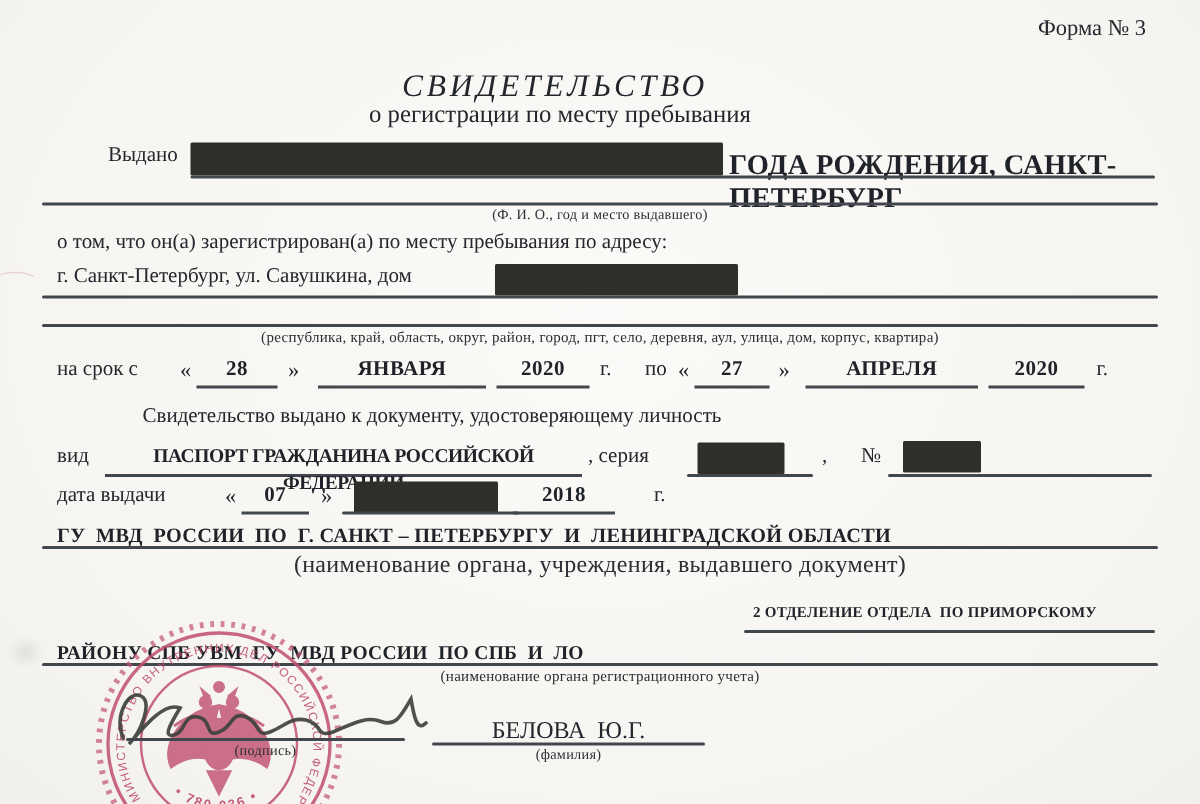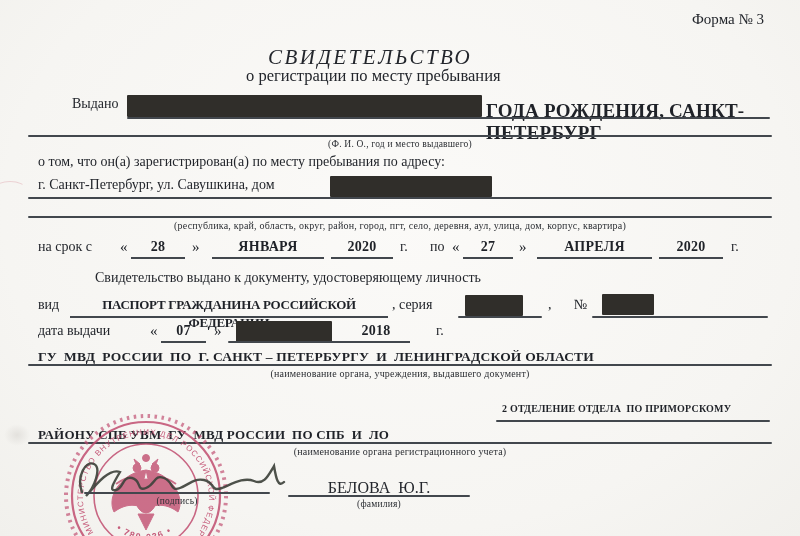--- a/index.html
+++ b/index.html
@@ -94,21 +94,21 @@
     <span class="field" style="top:321px;left:161px;width:45px;height:20px;"><span class="v">07</span></span>
     <span class="abs qmark" style="top:323px;left:214px;">»</span>
     <div class="redact" style="top:321px;left:236px;width:96px;height:21px;"></div>
     <div class="hline" style="top:341px;left:228px;width:118px;"></div>
     <span class="field" style="top:321px;left:342px;width:68px;height:20px;"><span class="v">2018</span></span>
     <span class="abs lbl" style="top:323px;left:436px;">г.</span>
   </div>
 
   <div class="abs boldval pre" style="top:349px;left:38px;font-size:13.5px;">ГУ  МВД  РОССИИ  ПО  Г. САНКТ – ПЕТЕРБУРГУ  И  ЛЕНИНГРАДСКОЙ ОБЛАСТИ</div>
   <div class="hline" style="top:364px;left:28px;width:744px;"></div>
-  <div class="center-caption caption" style="top:368px;font-size:10px;">(наименование органа, учреждения, выдавшего документ)</div>
+  <div class="center-caption caption" style="top:368px;font-size:16px;">(наименование органа, учреждения, выдавшего документ)</div>
 
   <div class="abs boldval pre" style="top:403px;left:502px;font-size:10px;">2 ОТДЕЛЕНИЕ ОТДЕЛА  ПО ПРИМОРСКОМУ</div>
   <div class="hline" style="top:420px;left:496px;width:274px;"></div>
 
   <div class="abs boldval pre" style="top:427px;left:38px;font-size:13px;">РАЙОНУ СПБ УВМ  ГУ  МВД РОССИИ  ПО СПБ  И  ЛО</div>
   <div class="hline" style="top:442px;left:28px;width:744px;"></div>
   <div class="center-caption caption" style="top:446px;font-size:10px;">(наименование органа регистрационного учета)</div>
 
   <svg class="abs" style="left:30px;top:412px;" width="234" height="124" viewBox="0 0 234 124" aria-hidden="true">
     <g stroke="#c14e70" fill="none" opacity="0.85">

